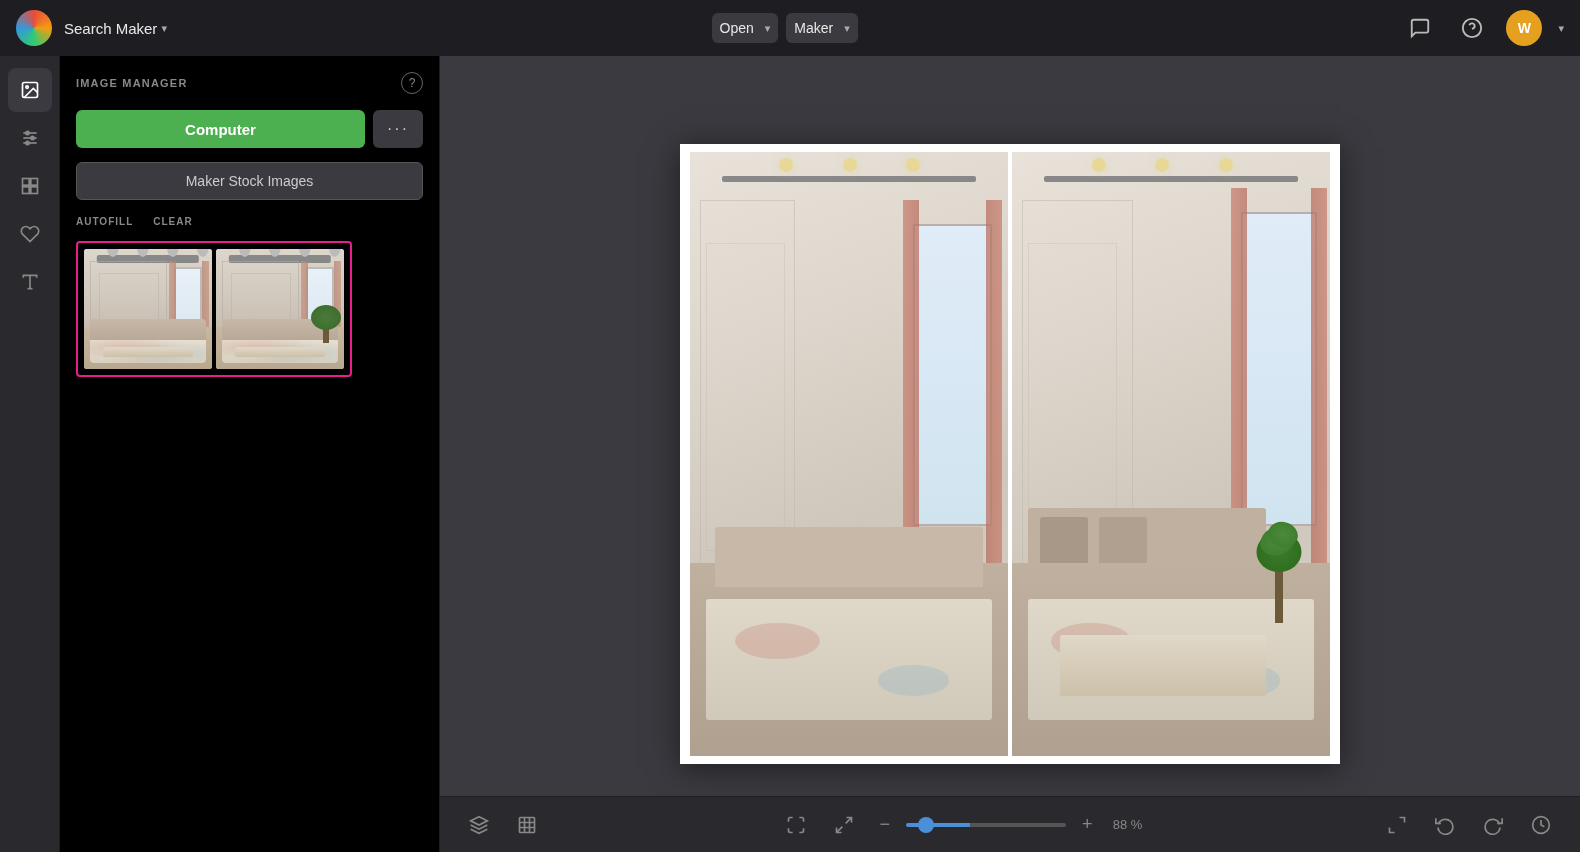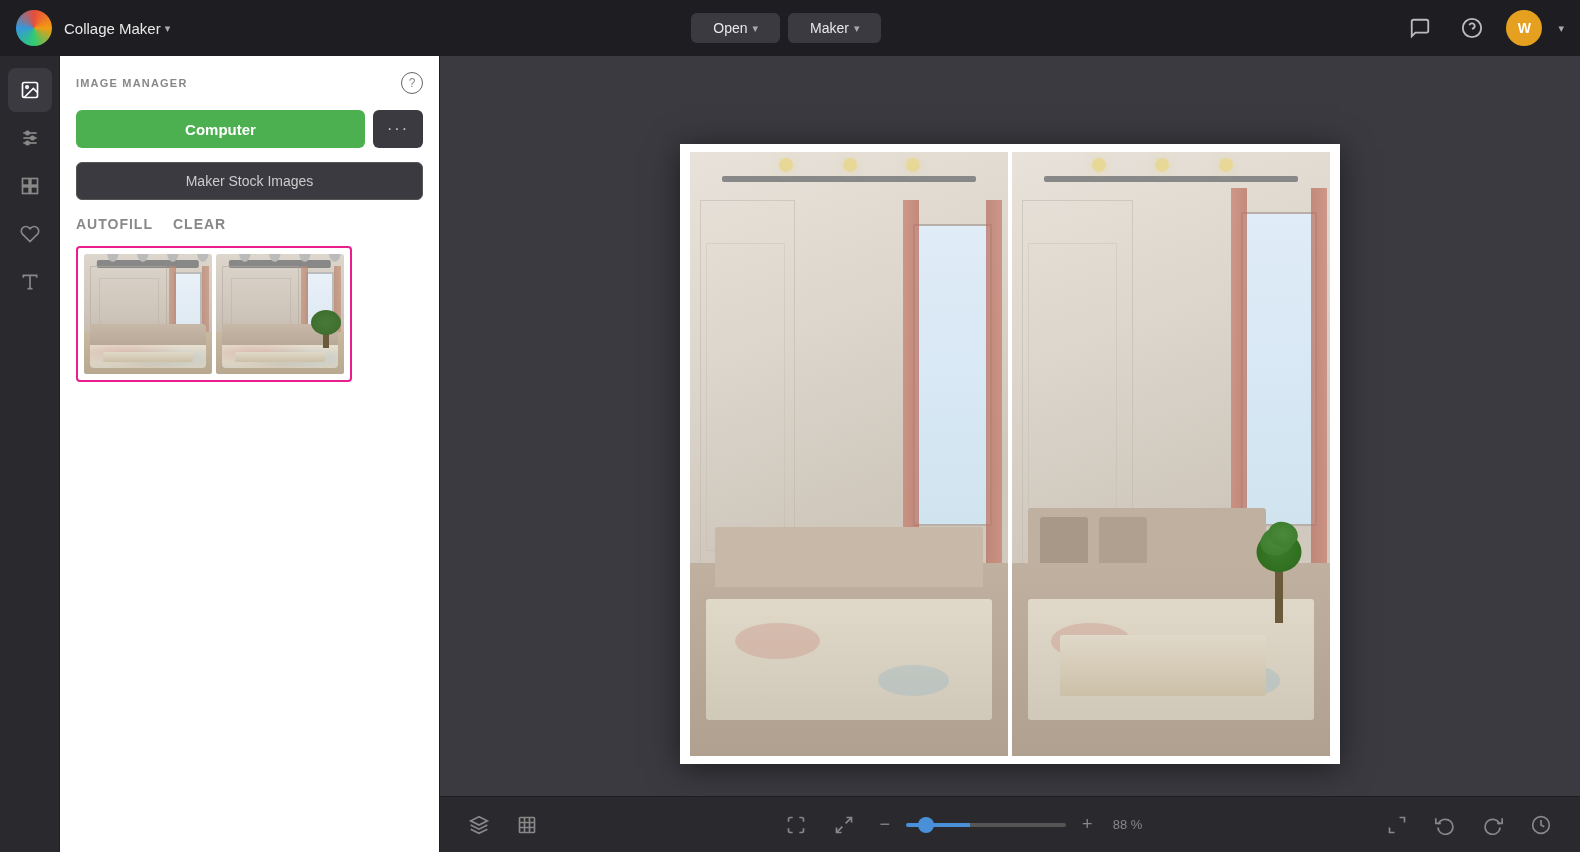--- a/index.html
+++ b/index.html
@@ -32,25 +32,25 @@
     .topbar-center {
       flex: 1;
       display: flex;
       justify-content: center;
       gap: 8px;
     }
     .topbar-btn {
       background: #3a3a40;
       border: none;
       color: #e8e8e8;
-      padding: 7px 22px;
+      padding: 7px 8px;
       border-radius: 6px;
       font-size: 14px;
       cursor: pointer;
-      display: flex; align-items: center; gap: 5px;
+      display: flex; align-items: center; gap: 11px;
     }
     .topbar-btn .chevron { font-size: 11px; color: #aaa; }
     .topbar-right {
       display: flex;
       align-items: center;
       gap: 16px;
     }
     .topbar-icon-btn {
       background: none; border: none;
       color: #bbb;
@@ -99,21 +99,21 @@
       font-size: 18px;
       cursor: pointer;
       display: flex; align-items: center; justify-content: center;
     }
     .rail-btn:hover, .rail-btn.active { background: #3a3a40; color: #ddd; }
     .rail-btn.active { color: #fff; }
 
     
     .sidebar {
       width: 380px;
-      background: #ffffff;
+      background: #000000;
       border-right: 1px solid #1e1e22;
       display: flex;
       flex-direction: column;
       padding: 16px;
       flex-shrink: 0;
       overflow-y: auto;
     }
     .sidebar-header {
       display: flex;
       align-items: center;
@@ -174,21 +174,21 @@
       margin-bottom: 16px;
     }
     .autofill-row {
       display: flex;
       gap: 20px;
       margin-bottom: 14px;
     }
     .autofill-btn {
       background: none; border: none;
       color: #888;
-      font-size: 14px;
+      font-size: 10px;
       font-weight: 700;
       letter-spacing: 1px;
       text-transform: uppercase;
       cursor: pointer;
     }
 
     
     .thumbnail-grid {
       display: flex;
       flex-wrap: wrap;
@@ -452,21 +452,21 @@
       min-width: 38px;
       text-align: center;
     }
   </style>
 </head>
 <body>
 
 <div class="topbar">
   <div class="topbar-logo"></div>
   <div class="topbar-app-name">
-    <span>Collage Maker</span>
+    <span>Search Maker</span>
     <span class="chevron">▾</span>
   </div>
   <div class="topbar-center">
     <button class="topbar-btn">
       <span>Open</span>
       <span class="chevron">▾</span>
     </button>
     <button class="topbar-btn">
       <span>Maker</span>
       <span class="chevron">▾</span>

